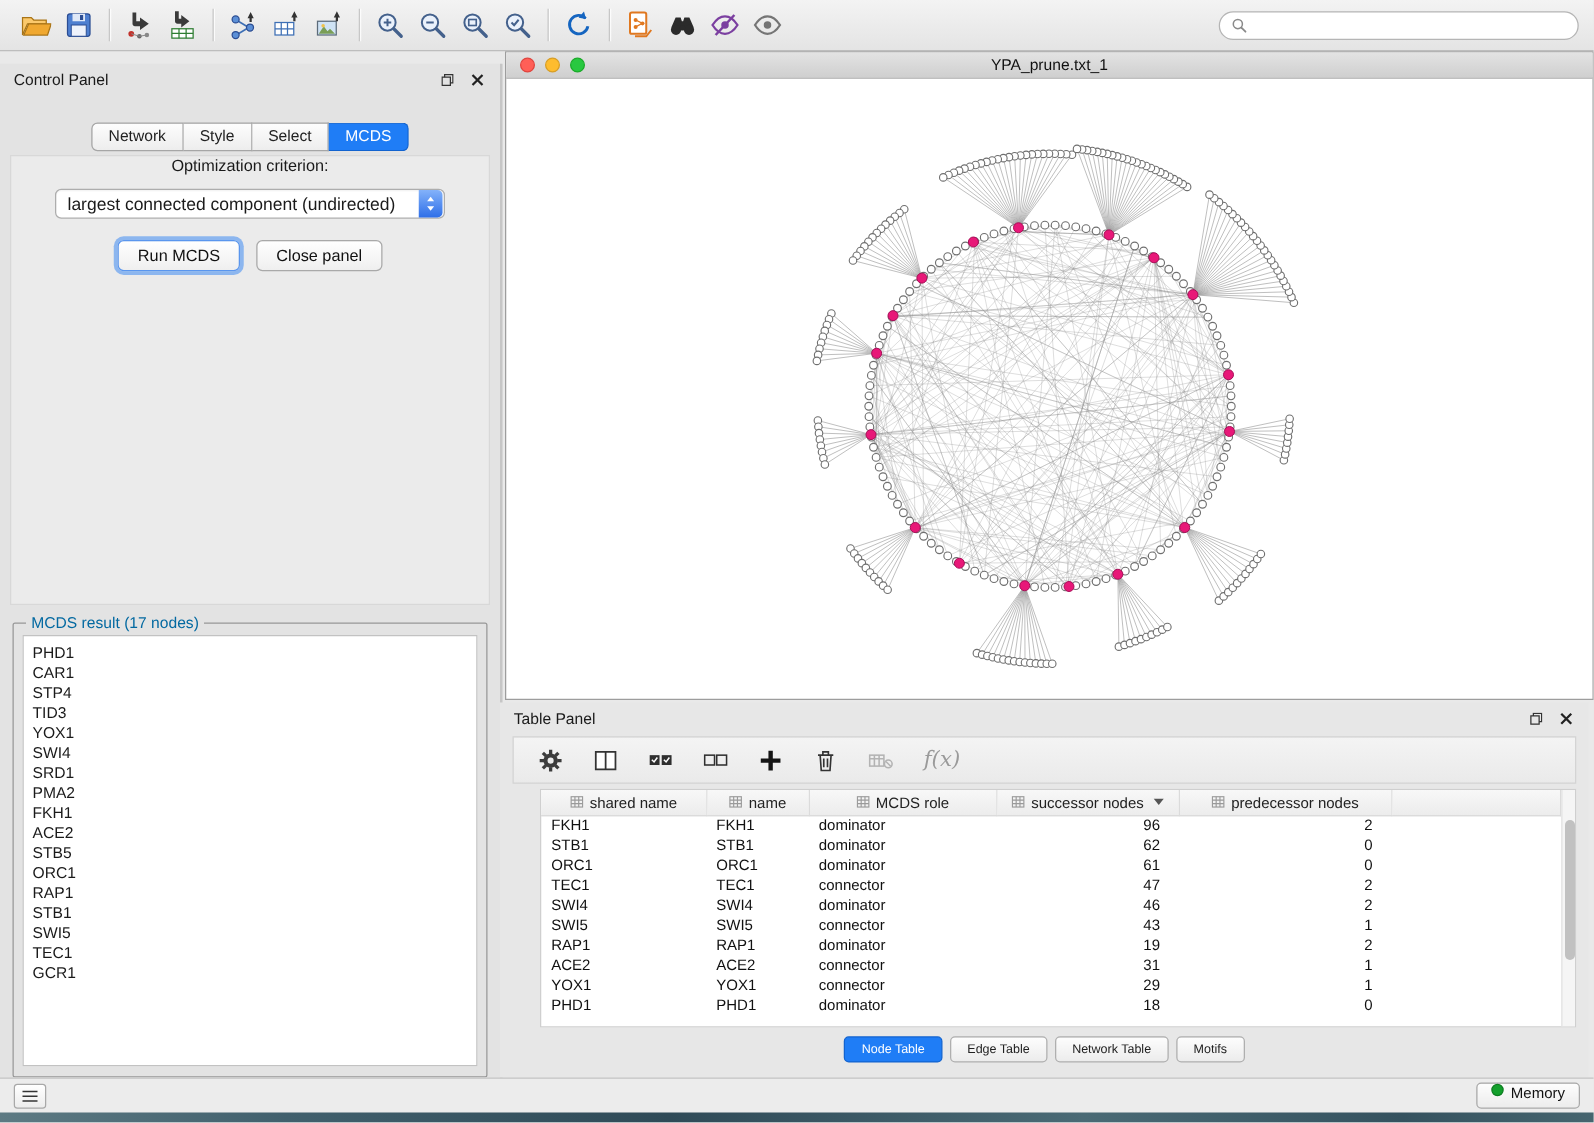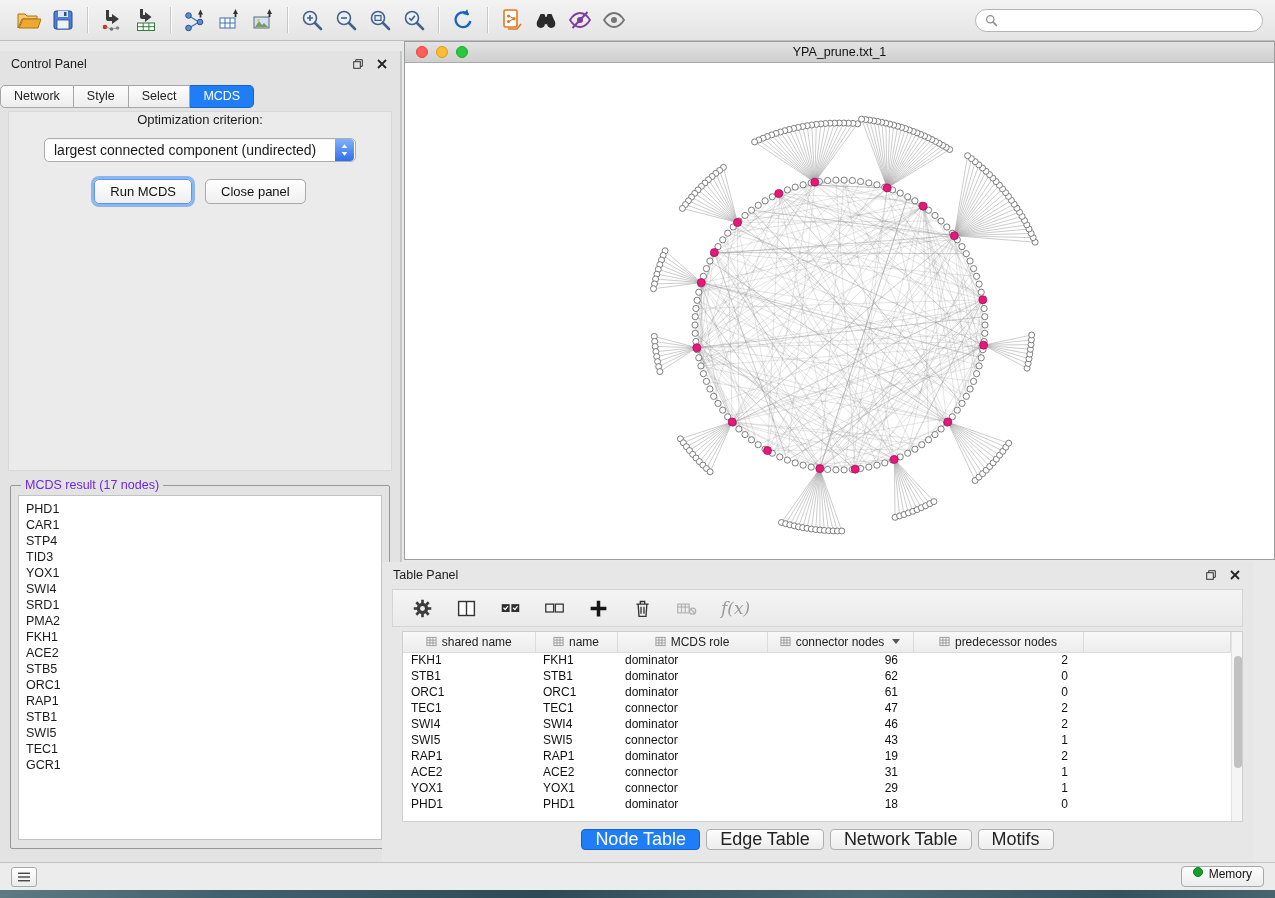--- a/index.html
+++ b/index.html
@@ -19,68 +19,68 @@
   .search-box input{border:none;outline:none;flex:1;font-size:12px;background:transparent;font-family:"Liberation Sans",sans-serif}
 
   
   .panel-header{height:25px;display:flex;align-items:center;padding:0 11px;font-size:12.5px}
   .ph-title{flex:1}
   .winbtn{width:15px;height:15px;display:flex;align-items:center;justify-content:center;margin-left:9px}
   .winbtn svg{width:10px;height:10px}
 
   
   #control-panel{position:absolute;top:51px;left:0;width:402px;height:821px;background:#e3e3e3;border-right:2px solid #c6c6c6}
-  #cp-tabs{display:flex;margin-top:9px}
+  #cp-tabs{display:flex;justify-content:center;margin-top:22px}
   .seg{height:23px;line-height:21px;padding:0 13px;border:1px solid #a6a6a6;border-left:none;background:linear-gradient(#fdfdfd,#ededed);font-size:12.5px;color:#222}
   .seg:first-child{border-left:1px solid #a6a6a6;border-radius:5px 0 0 5px}
   .seg:last-child{border-radius:0 5px 5px 0}
   .seg.active{background:#1f7df6;border-color:#1263cf;color:#fff}
   .cp-content{margin:3px 8px 0;height:360px;background:#ebebeb;border:1px solid #d8d8d8;text-align:center}
   .opt-label{font-size:13px}
   .combo{margin:11px auto 0;width:312px;height:24px;background:#fff;border:1px solid #adadad;border-radius:5px;display:flex;align-items:center;box-shadow:inset 0 1px 1px rgba(0,0,0,.05)}
   .combo-text{flex:1;text-align:left;padding:0 9px;font-size:14px;white-space:nowrap;overflow:hidden}
   .stepper{width:19px;height:22px;margin-right:1px;border-radius:0 4px 4px 0;background:linear-gradient(#83b2fa,#2f6fe8);display:flex;align-items:center;justify-content:center}
   .stepper svg{width:9px;height:14px}
   .btn-row{margin-top:17px;display:flex;justify-content:center;gap:13px}
   .btn{height:25px;padding:0 15px;background:linear-gradient(#ffffff,#efefef);border:1px solid #a9a9a9;border-radius:5px;font-size:13px;font-family:"Liberation Sans",sans-serif;color:#111}
   .btn.focus-ring{box-shadow:0 0 0 3px rgba(77,147,242,.6);border-color:#5a96ee}
   fieldset.result-box{margin:7px 10px 0 10px;height:371px;border:1px solid #989898;border-radius:2px;padding:3px 7px 8px 7px}
-  fieldset.result-box legend{font-size:12.5px;padding:0 4px;margin-left:3px;color:#6d28d9}
+  fieldset.result-box legend{font-size:12.5px;padding:0 4px;margin-left:3px;color:#0369a1}
   .result-list{width:100%;height:100%;background:#fff;border:1px solid #c2c2c2;overflow:hidden;text-align:left;padding:5px 7px;font-size:12.5px;line-height:16px}
   .result-item{white-space:nowrap}
 
   
   #network-window{position:absolute;left:404px;top:41px;width:871px;height:519px;background:#fff;border:1px solid #9d9d9d}
   .net-titlebar{height:21px;background:linear-gradient(#e3e3e3,#cfcfcf);border-bottom:1px solid #ababab;position:relative;display:flex;align-items:center;justify-content:center;font-size:12.5px;color:#111}
   .traffic{position:absolute;left:11px;top:4px;display:flex;gap:8px}
   .light{width:12px;height:12px;border-radius:50%}
   .light.red{background:#ff5f57;border:1px solid #e0443e}
   .light.yellow{background:#febc2e;border:1px solid #d89e24}
   .light.green{background:#28c840;border:1px solid #1aab29}
   #network-svg{display:block}
 
   
-  #table-panel{position:absolute;left:382px;top:562px;width:871px;height:300px;background:#e7e7e7}
+  #table-panel{position:absolute;left:400px;top:562px;width:871px;height:300px;background:#e7e7e7}
   .table-toolbar{height:38px;margin:2px 10px 0;background:linear-gradient(#f4f4f4,#eaeaea);border:1px solid #d4d4d4;display:flex;align-items:center;gap:18px;padding:0 16px}
   .tt-btn{width:26px;height:26px;display:flex;align-items:center;justify-content:center}
   .tt-btn svg{width:21px;height:21px}
   .fx-label{font-family:"DejaVu Serif",serif;font-style:italic;font-size:17px;color:#9a9a9a;margin-left:4px}
-  .table-wrap{margin:4px 10px 0 20px;position:relative;height:191px;background:#fff;border:1px solid #cfcfcf}
+  .table-wrap{margin:4px 10px 0 32px;position:relative;height:191px;background:#fff;border:1px solid #cfcfcf}
   table{border-collapse:collapse;width:calc(100% - 11px);table-layout:fixed}
   thead th{height:20px;background:linear-gradient(#f8f8f8,#ececec);border:1px solid #dbdbdb;border-top:none;font-weight:normal;font-size:12px;color:#222;overflow:hidden}
   thead th:first-child{border-left:none}
   .th-inner{display:flex;align-items:center;justify-content:center;gap:5px;white-space:nowrap}
   .th-grid{width:11px;height:11px;flex:none}
   .th-sort{width:0;height:0;border-left:4px solid transparent;border-right:4px solid transparent;border-top:5px solid #555;margin-left:3px}
   tbody td{height:16px;font-size:12px;padding:0 8px;white-space:nowrap;overflow:hidden;color:#111}
   tbody td.num{text-align:right;padding-right:15px}
   .vscroll{position:absolute;right:0;top:0;bottom:0;width:11px;background:#f5f5f5;border-left:1px solid #e2e2e2}
   .vthumb{position:absolute;top:24px;left:1.5px;width:8px;height:112px;background:#c1c1c1;border-radius:4px}
   .table-tabs{display:flex;justify-content:center;gap:6px;margin-top:7px}
-  .ttab{height:21px;line-height:19px;padding:0 13px;border:1px solid #afafaf;border-radius:4px;background:linear-gradient(#fdfdfd,#ececec);font-size:18px;color:#222}
+  .ttab{height:21px;line-height:19px;padding:0 13px;border:1px solid #afafaf;border-radius:4px;background:linear-gradient(#fdfdfd,#ececec);font-size:10px;color:#222}
   .ttab.active{background:#1f7df6;border-color:#1263cf;color:#fff}
 
   
   #status-bar{position:absolute;left:0;bottom:8px;width:100%;height:28px;background:#ececec;border-top:1px solid #c2c2c2;display:flex;align-items:center;padding:0 11px}
   .sb-btn{width:26px;height:20px;border:1px solid #a8a8a8;border-radius:3px;background:linear-gradient(#fff,#ececec);display:flex;align-items:center;justify-content:center}
   .sb-btn svg{width:16px;height:12px}
   .memory-btn{margin-left:auto;height:21px;display:flex;gap:6px;padding:0 11px;border:1px solid #a8a8a8;border-radius:4px;background:linear-gradient(#fdfdfd,#ececec);font-size:12px;color:#111}
   .memory-dot{width:10px;height:10px;border-radius:50%;background:#13a02c;border:1px solid #0c7d20}
   #desktop-strip{position:absolute;left:0;bottom:0;width:100%;height:8px;background:linear-gradient(90deg,#5d7a83,#41606d 18%,#2f4a57 42%,#4a6a75 68%,#35525f 88%,#46656f)}
 </style>
@@ -732,21 +732,21 @@
                 <span class="th-inner">
                   <svg class="th-grid" viewBox="0 0 12 12">
                     <g fill="none" stroke="#9a9a9a" stroke-width="1">
                       <rect x="1" y="1.5" width="10" height="9"></rect>
                       <line x1="1" y1="4.5" x2="11" y2="4.5"></line>
                       <line x1="1" y1="7.5" x2="11" y2="7.5"></line>
                       <line x1="4.3" y1="1.5" x2="4.3" y2="10.5"></line>
                       <line x1="7.6" y1="1.5" x2="7.6" y2="10.5"></line>
                     </g>
                   </svg>
-                  <span class="th-label">connector nodes</span>
+                  <span class="th-label">successor nodes</span>
                   <span class="th-sort"></span>
                 </span>
               </th>
               <th>
                 <span class="th-inner">
                   <svg class="th-grid" viewBox="0 0 12 12">
                     <g fill="none" stroke="#9a9a9a" stroke-width="1">
                       <rect x="1" y="1.5" width="10" height="9"></rect>
                       <line x1="1" y1="4.5" x2="11" y2="4.5"></line>
                       <line x1="1" y1="7.5" x2="11" y2="7.5"></line>

